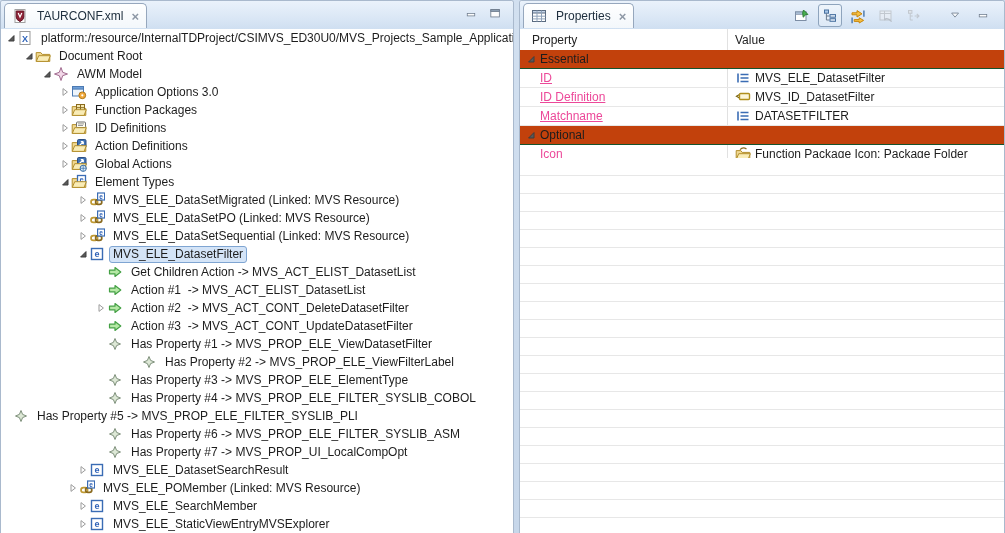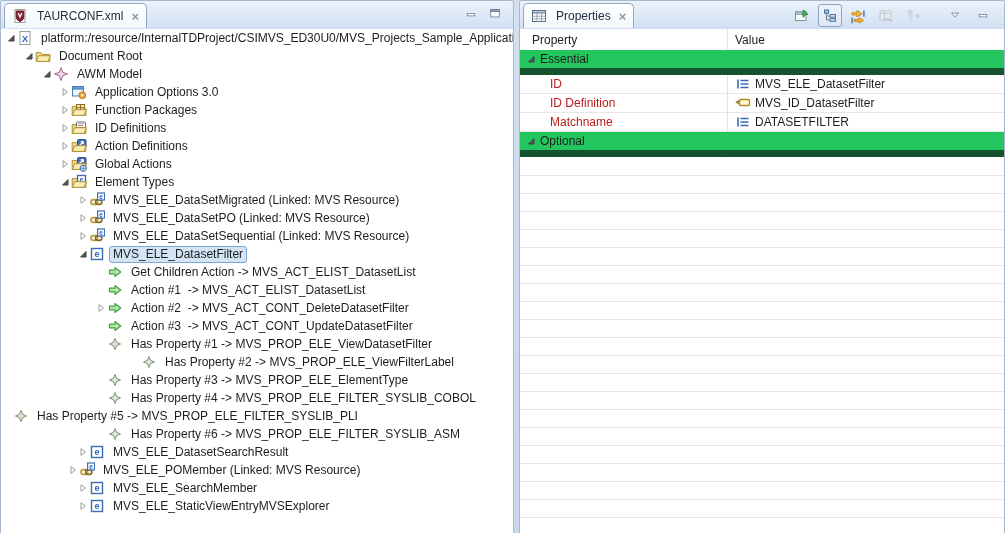--- a/index.html
+++ b/index.html
@@ -43,24 +43,24 @@
   .tlabel.selected{background:#d4e4f7;border-color:#7fa5d2;border-radius:3px;}
 
   .props-header{position:absolute;top:28px;left:0;right:0;height:21px;background:#fff;
     border-bottom:1px solid #d2d2d2;}
   .props-header .hcell{position:absolute;top:0;height:100%;display:flex;align-items:center;color:#222;}
   .hcell.c0{left:12px;} .hcell.c1{left:215px;}
   .props-vline{position:absolute;top:28px;bottom:0;left:207px;width:1px;background:#e1e1e1;}
 
   .props-rows{position:absolute;top:49px;left:0;right:0;}
   .prow{height:18px;position:relative;display:flex;align-items:center;border-bottom:1px solid #e7e7e7;cursor:default;}
-  .prow.category{background:#22c55e;border-bottom:7px solid #14532d;}
+  .prow.category{background:#c2410c;border-bottom:1px solid #14532d;}
   .prow .twistie{margin-left:5px;}
   .prow .cat-label{margin-left:3px;color:#1d1d1d;}
-  .prow .pname{padding-left:30px;color:#b91c1c;}
+  .prow .pname{padding-left:20px;color:#ec4899;text-decoration:underline;}
   .pvalue{position:absolute;left:208px;right:0;top:0;bottom:0;display:flex;align-items:center;padding-left:7px;gap:4px;}
   .pvalue .vtext{white-space:nowrap;}
   .props-filler{position:absolute;top:157px;bottom:0;left:0;right:0;
     background:repeating-linear-gradient(180deg,#ffffff 0px,#ffffff 17px,#e7e7e7 17px,#e7e7e7 18px);}
 </style>
 </head>
 <body>
 
 <div class="pane" id="editor-pane">
   <div class="tab-bar">
@@ -381,20 +381,29 @@
       </div>
       <div class="tree-row" style="padding-left: 94px;">
         <span class="twistie"></span>
         <span class="icon16">
           <svg width="16" height="16" viewBox="0 0 16 16">
             <path d="M8 2.5 L9.6 6.4 L13.5 8 L9.6 9.6 L8 13.5 L6.4 9.6 L2.5 8 L6.4 6.4 Z" fill="#dde8d6" stroke="#7d8f7a"></path>
           </svg>
         </span>
         <span class="tlabel">Has Property #6 -&gt; MVS_PROP_ELE_FILTER_SYSLIB_ASM</span>
       </div>
+      <div class="tree-row" style="padding-left: 94px;">
+        <span class="twistie"></span>
+        <span class="icon16">
+          <svg width="16" height="16" viewBox="0 0 16 16">
+            <path d="M8 2.5 L9.6 6.4 L13.5 8 L9.6 9.6 L8 13.5 L6.4 9.6 L2.5 8 L6.4 6.4 Z" fill="#dde8d6" stroke="#7d8f7a"></path>
+          </svg>
+        </span>
+        <span class="tlabel">Has Property #7 -&gt; MVS_PROP_UI_LocalCompOpt</span>
+      </div>
       <div class="tree-row" style="padding-left: 76px;">
         <span class="twistie">
           <svg width="10" height="10" viewBox="0 0 10 10">
             <path d="M3 1.6 L7.4 5 L3 8.4 Z" fill="#fefefe" stroke="#9b9b9b"></path>
           </svg>
         </span>
         <span class="icon16">
           <svg width="16" height="16" viewBox="0 0 16 16">
             <rect x="2.5" y="2.5" width="11" height="11" fill="#fff" stroke="#3a6cb4" stroke-width="1.4"></rect>
             <text x="8" y="11.3" text-anchor="middle" font-size="9" font-weight="bold" fill="#2e62b8" font-family="sans-serif">e</text>

